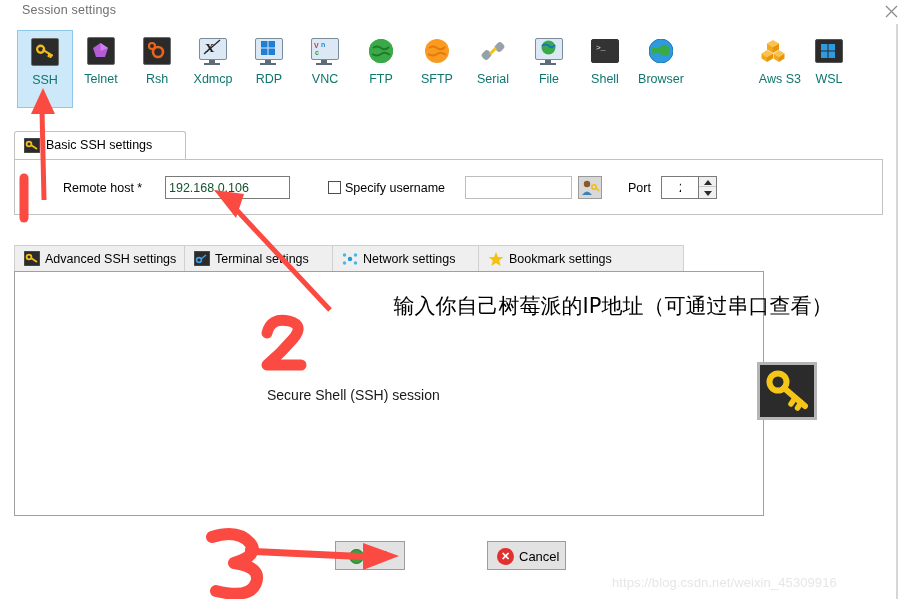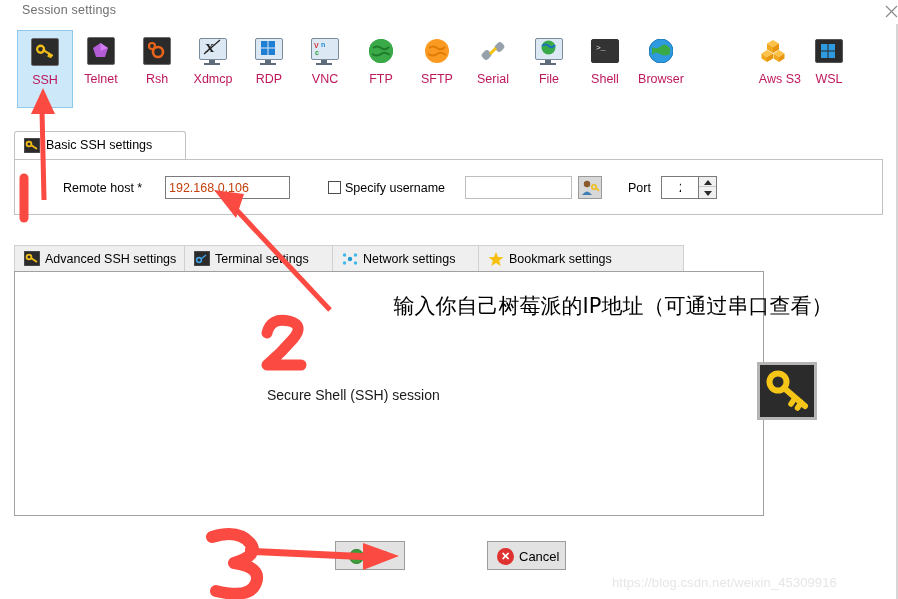--- a/index.html
+++ b/index.html
@@ -43,21 +43,21 @@
     padding-top:6px;
   }
   .type-item.selected {
     background:#cde8f9;
     border:1px solid #8ec8ea;
   }
   .type-ico {
     width:30px; height:30px; margin:0 auto 7px auto;
     position:relative;
   }
-  .type-label { font-size:12.5px; color:#be185d; line-height:13px; white-space:nowrap;}
+  .type-label { font-size:12.5px; color:#0f766e; line-height:13px; white-space:nowrap;}
 
   
   .ico-box {
     width:28px;height:28px;border-radius:2px;position:absolute;left:1px;top:1px;
   }
   .ico-dark { background:#2b2b2b; border:1px solid #6b6b6b; }
   .ico-mon  { background:#dce9f5; border:1px solid #7a8b99; border-radius:2px; height:22px; top:2px;}
   .monstand { position:absolute; left:11px; top:24px; width:6px; height:4px; background:#5d6c78;}
   .monbase  { position:absolute; left:6px; top:27px; width:16px; height:2px; background:#5d6c78;}
   .key-glyph{ position:absolute; left:6px; top:7px; width:18px; height:14px;}
@@ -75,21 +75,21 @@
 
   #basic-panel {
     position:absolute; left:14px; top:159px; width:869px; height:56px;
     background:#ffffff; border:1px solid #c2c2c2;
   }
   #lbl-remote { position:absolute; left:48px; top:21px; font-size:12.5px;}
   #inp-host {
     position:absolute; left:150px; top:16px; width:125px; height:23px;
     border:1px solid #7a7a7a; background:#fff;
     font-family:"Liberation Sans", sans-serif; font-size:12.5px;
-    padding:0 3px; color:#c2410c; outline:none;
+    padding:0 3px; color:#14532d; outline:none;
   }
   #chk-user {
     position:absolute; left:313px; top:21px; width:13px; height:13px;
     border:1px solid #4d4d4d; background:#fff; cursor:pointer;
   }
   #lbl-user { position:absolute; left:330px; top:21px; font-size:12.5px;}
   #inp-user {
     position:absolute; left:450px; top:16px; width:107px; height:23px;
     border:1px solid #bdbdbd; background:#fff; outline:none;
     font-family:"Liberation Sans", sans-serif; font-size:12.5px; padding:0 3px;

